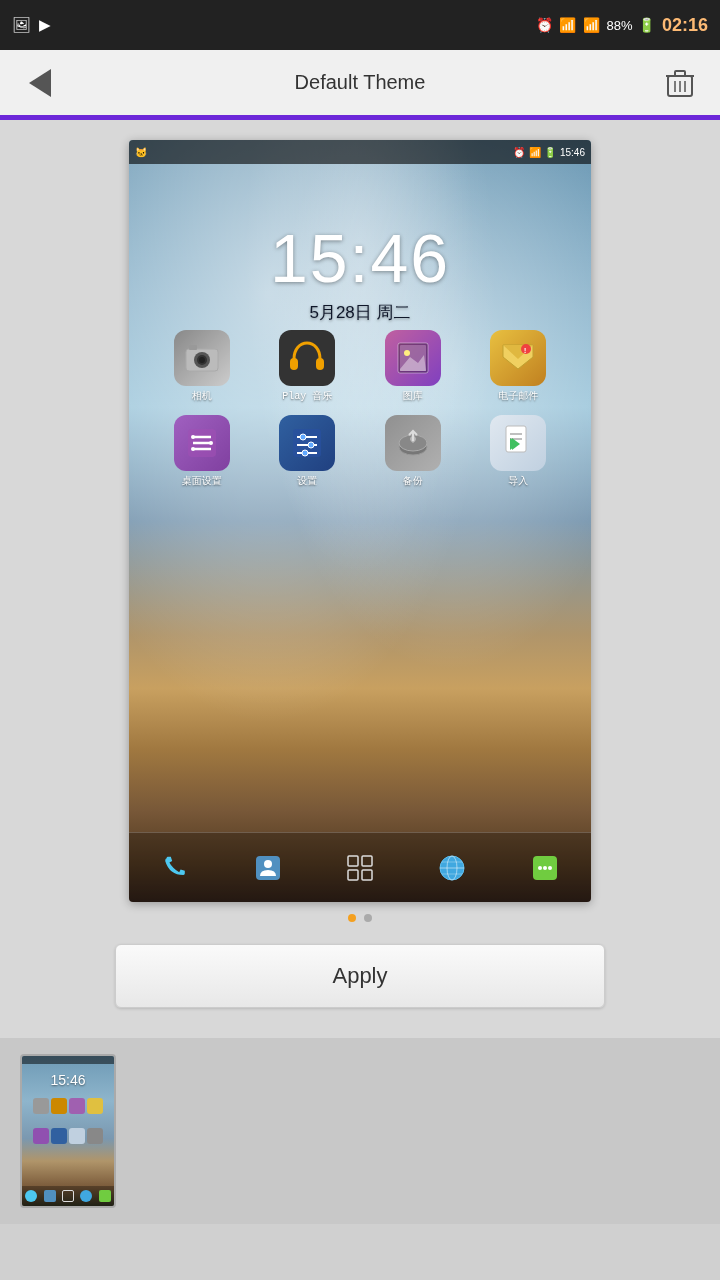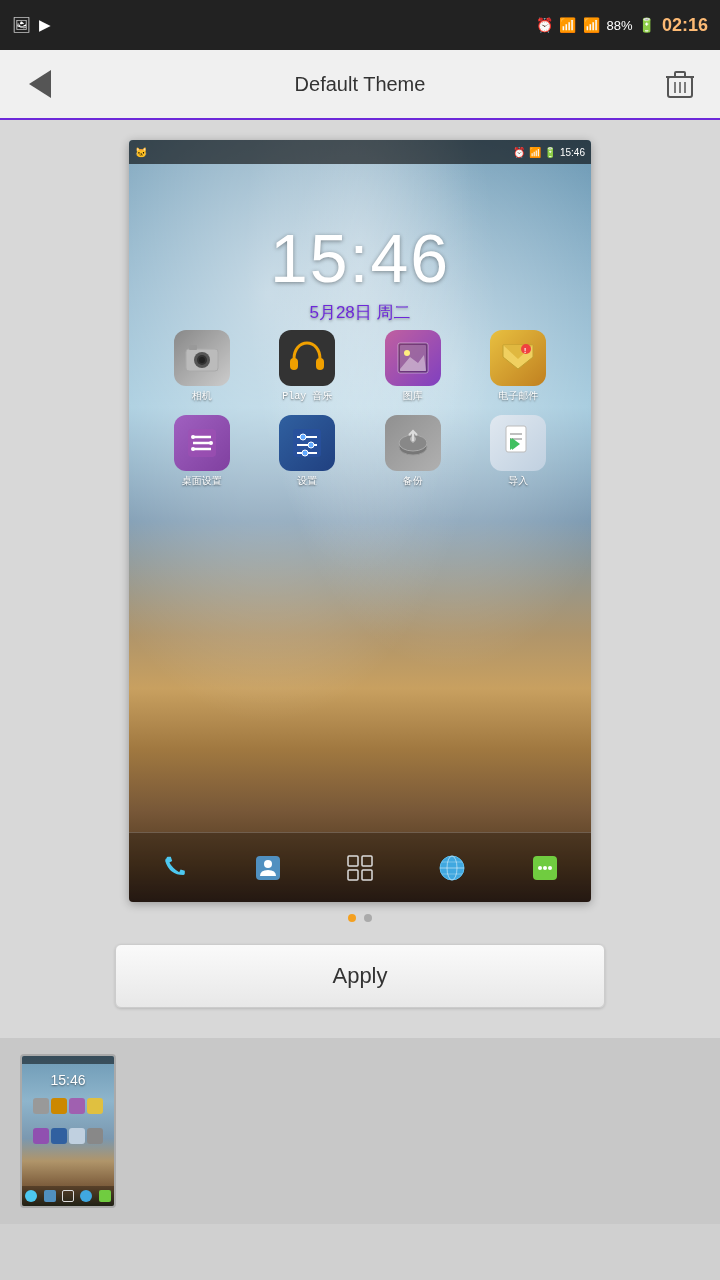--- a/index.html
+++ b/index.html
@@ -44,21 +44,21 @@
 
     
     .top-bar {
       width: 720px;
       height: 70px;
       background: #f0f0f0;
       display: flex;
       align-items: center;
       justify-content: space-between;
       padding: 0 20px;
-      border-bottom: 2px solid #6d28d9;
+      border-bottom: 5px solid #6d28d9;
     }
     .top-bar-title {
       font-size: 20px;
       color: #333;
       font-weight: normal;
     }
     .back-btn {
       width: 40px;
       height: 40px;
       display: flex;
@@ -145,21 +145,21 @@
     }
     .clock-time {
       font-size: 68px;
       color: #fff;
       font-weight: 300;
       text-shadow: 0 1px 4px rgba(0,0,0,0.4);
       letter-spacing: 2px;
     }
     .clock-date {
       font-size: 17px;
-      color: #6d28d9;
+      color: #0f172a;
       text-shadow: 0 1px 3px rgba(0,0,0,0.4);
       margin-top: 4px;
     }
 
     
     .apps-area {
       position: relative;
       z-index: 3;
       flex: 1;
       display: flex;

